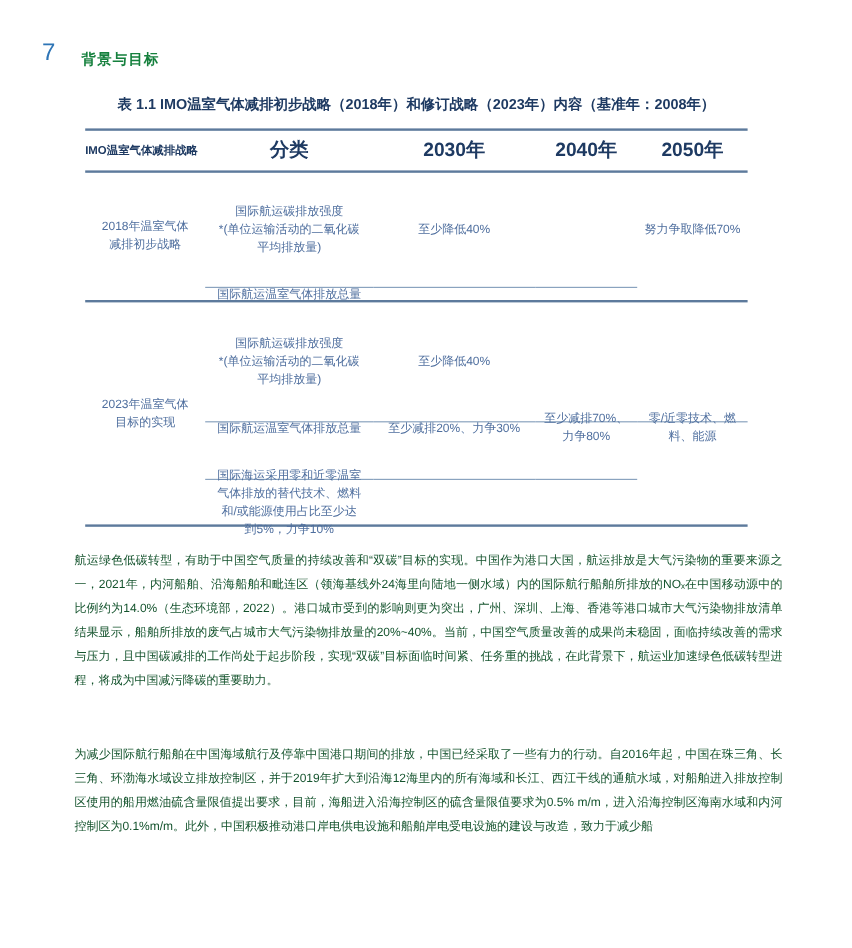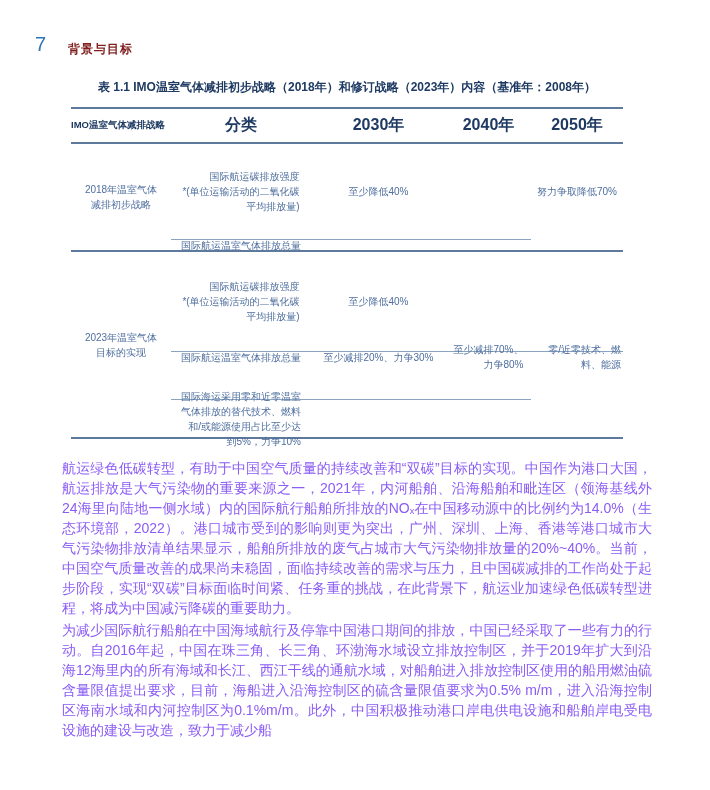--- a/index.html
+++ b/index.html
@@ -10,21 +10,21 @@
   }
   .page{position:relative;width:710px;height:790px;background:#fff;overflow:hidden;}
 
   
   .page-num{
     position:absolute;left:35px;top:33px;
     font-size:20px;color:#2e75b6;font-weight:400;
   }
   .section-title{
     position:absolute;left:68px;top:41px;
-    font-size:12px;font-weight:bold;color:#7f1d1d;letter-spacing:1px;
+    font-size:12px;font-weight:bold;color:#15803d;letter-spacing:1px;
   }
 
   
   .tbl-title{
     position:absolute;left:71px;top:79px;width:552px;
     text-align:center;font-size:12px;font-weight:bold;color:#1e3a62;
   }
 
   
   .imo-table{
@@ -40,30 +40,30 @@
   .tgroup.g1{grid-template-rows:58px 48px;}
   .tgroup.g2{grid-template-rows:62px 48px 75px;border-top:2px solid #5d7a9c;}
   .glabel{
     grid-column:1;align-self:center;text-align:center;
     white-space:pre-line;line-height:15px;color:#4e6e9e;
   }
   .g1 .glabel{grid-row:1 / span 2;}
   .g2 .glabel{grid-row:1 / span 3;}
   .cell{
     display:flex;align-items:center;justify-content:center;
-    text-align:right;white-space:pre-line;line-height:15px;padding:0 2px;
+    text-align:center;white-space:pre-line;line-height:15px;padding:0 2px;
     box-sizing:border-box;
     margin-top:37px;
   }
   .cell.rt{border-top:1px solid #8aa3bf;}
 
   
   .body-para{
     position:absolute;left:62px;width:590px;
-    font-size:14px;line-height:20px;color:#8b5cf6;
+    font-size:10px;line-height:20px;color:#14532d;
     text-align:justify;text-justify:inter-ideograph;
   }
   .p1{top:458px;}
   .p2{top:620px;}
 </style>
 </head>
 <body>
 
 <div class="page">
 

